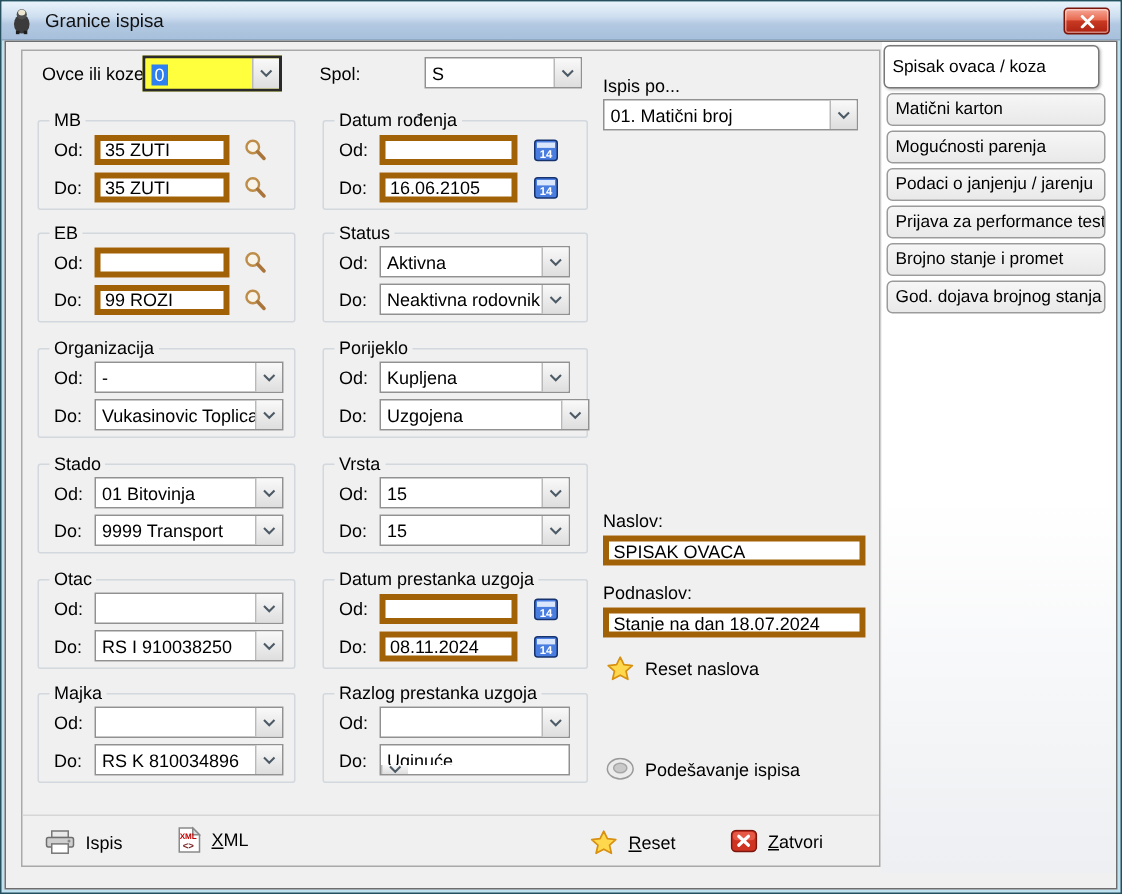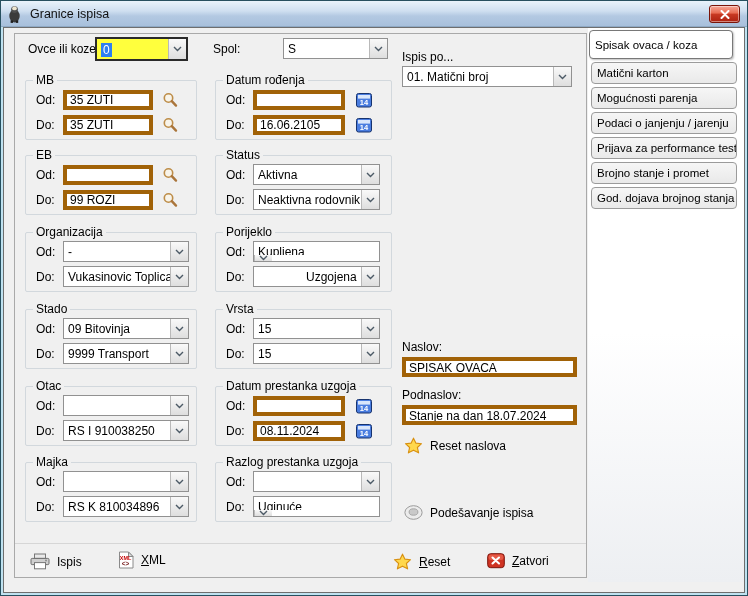--- a/index.html
+++ b/index.html
@@ -182,21 +182,21 @@
             </span>
           </div>
         </div>
     </div>
 
     <div class="group" style="left:21px;top:281px;width:172px;">
       <span class="gl">Stado</span>
       <div class="grow r1">
           <span class="fl">Od:</span>
         <div class="combo" style="width:126px;">
-            <span class="cv">09 Bitovinja</span>
+            <span class="cv">01 Bitovinja</span>
             <span class="ca">
               <svg width="9" height="6">
                 <path d="M1 1l3.5 3.5L8 1" fill="none" stroke="#4c5a66" stroke-width="1.4"></path>
               </svg>
             </span>
           </div>
         </div>
       <div class="grow r2">
           <span class="fl">Do:</span>
         <div class="combo" style="width:126px;">
@@ -307,32 +307,32 @@
               </svg>
             </span>
           </div>
         </div>
     </div>
 
     <div class="group" style="left:211px;top:204px;width:177px;">
       <span class="gl">Porijeklo</span>
       <div class="grow r1">
           <span class="fl">Od:</span>
-        <div class="combo" style="width:127px;flex-direction:column;">
+        <div class="combo" style="width:127px;">
             <span class="cv">Kupljena</span>
             <span class="ca">
               <svg width="9" height="6">
                 <path d="M1 1l3.5 3.5L8 1" fill="none" stroke="#4c5a66" stroke-width="1.4"></path>
               </svg>
             </span>
           </div>
         </div>
       <div class="grow r2">
           <span class="fl">Do:</span>
-        <div class="combo" style="width:127px;padding-left:48px;">
+        <div class="combo" style="width:140px;">
             <span class="cv">Uzgojena</span>
             <span class="ca">
               <svg width="9" height="6">
                 <path d="M1 1l3.5 3.5L8 1" fill="none" stroke="#4c5a66" stroke-width="1.4"></path>
               </svg>
             </span>
           </div>
         </div>
     </div>
 

